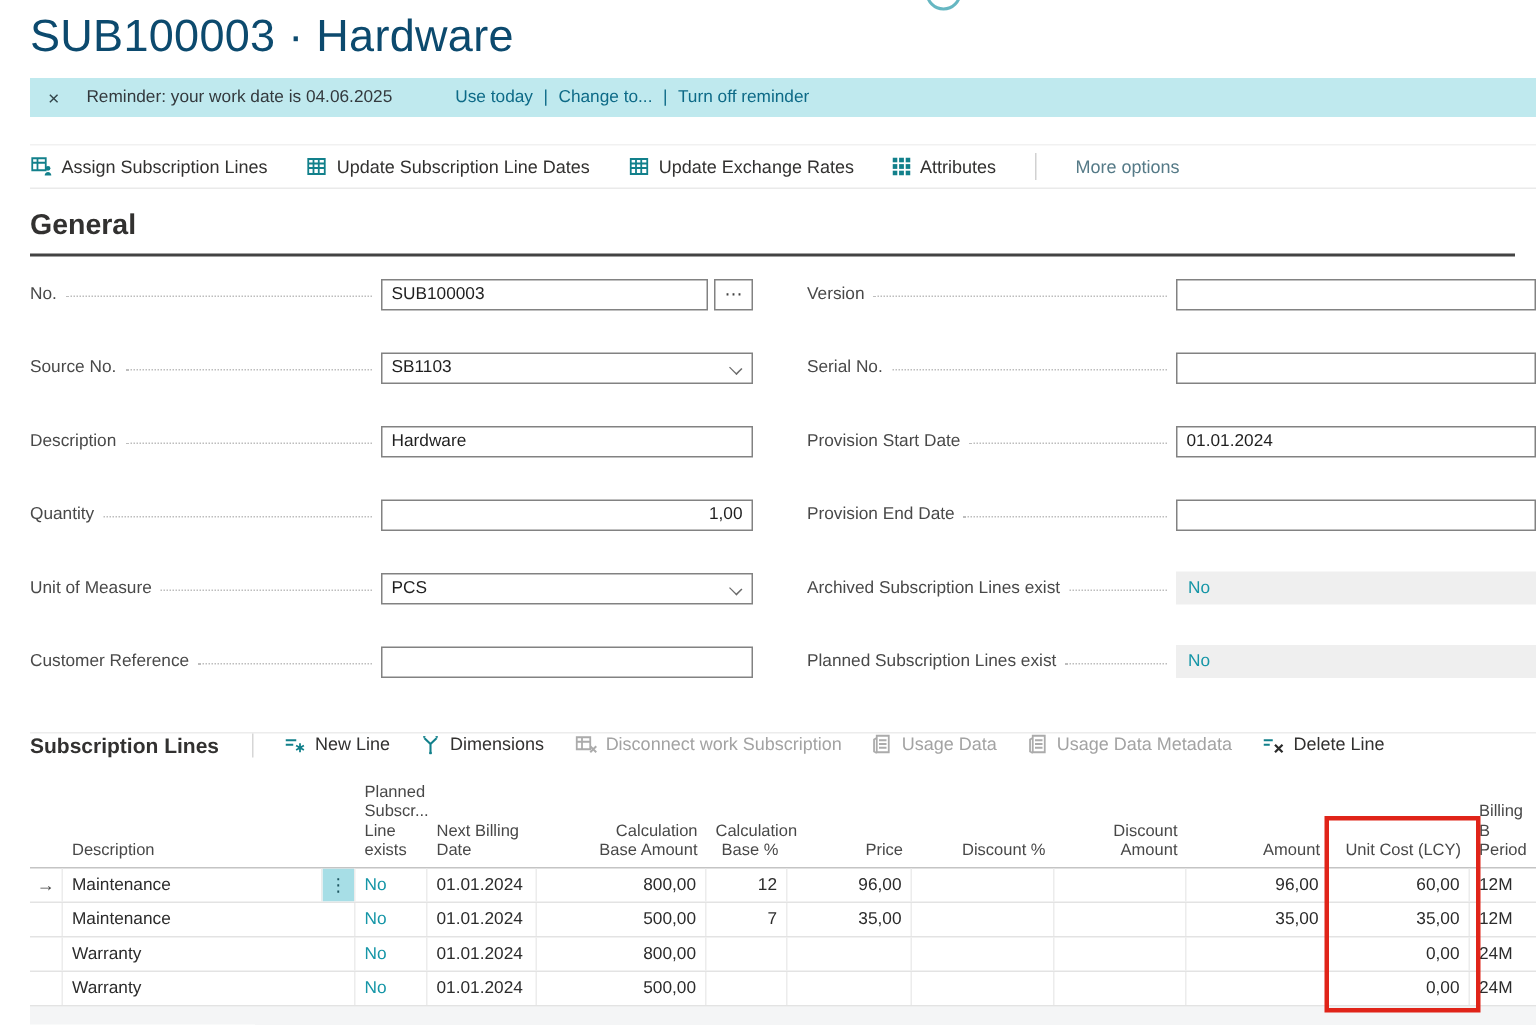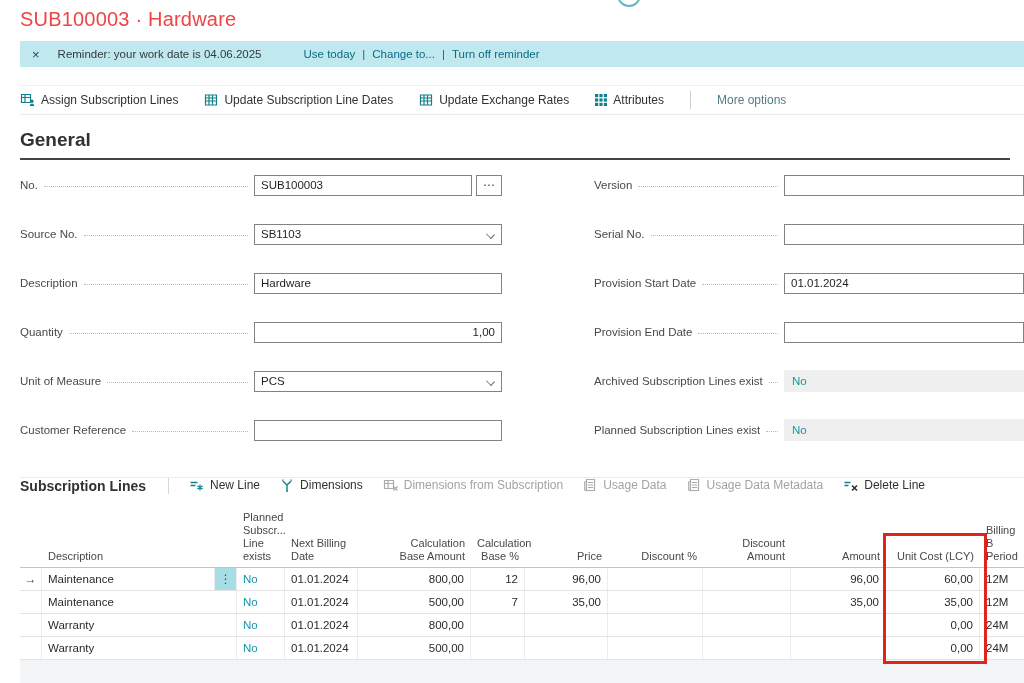--- a/index.html
+++ b/index.html
@@ -6,22 +6,22 @@
   html,body { margin:0; padding:0; }
   body {
     width:1024px; height:683px;
     font-family:"Liberation Sans", sans-serif;
     font-size:12px; color:#323130; background:#fff;
     position:relative; overflow:hidden;
   }
 
   
   .page-title {
-    margin:8px 0 0 20px; font-size:20px; font-weight:400;
-    color:#ef4444; letter-spacing:.2px;
+    margin:8px 0 0 20px; font-size:30px; font-weight:400;
+    color:#0c4a6e; letter-spacing:.2px;
   }
   .top-arc {
     position:absolute; left:617px; top:-17px; width:24px; height:24px;
     border:2px solid #66b7c2; border-radius:50%; background:#fff;
   }
 
   
   .banner {
     margin:10px 0 0 20px; height:26px; background:#bfe9ee;
     display:flex; align-items:center; padding:0 12px;
@@ -42,21 +42,21 @@
   .tb-more { color:#557a87; cursor:pointer; }
 
   
   .section-heading {
     margin:14px 14px 0 20px; font-size:19px; font-weight:700; color:#323130;
     padding-bottom:7px; border-bottom:2px solid #434343;
   }
   .fields { display:flex; margin-top:14px; }
   .fcol { display:flex; flex-direction:column; gap:27px; }
   .fcol.left  { width:482px; margin-left:20px; }
-  .fcol.right { flex:1; margin-left:92px; }
+  .fcol.right { flex:1; margin-left:36px; }
   .field { display:flex; align-items:center; height:22px; }
   .flabel { color:#494949; font-size:11.5px; white-space:nowrap; }
   .fdots { flex:1; border-bottom:1px dotted #bdbdbd; margin:0 6px 5px 6px; height:9px; min-width:8px; }
   .fctrl { width:248px; display:flex; gap:4px; }
   .fcol.right .fctrl { width:240px; }
   .tinput {
     flex:1; height:21px; border:1px solid #828282; font-family:"Liberation Sans",sans-serif;
     font-size:11.5px; padding:0 6px; color:#1f1f1f; background:#fff; min-width:0;
   }
   .tinput.num { text-align:right; }
@@ -337,21 +337,21 @@
   </span>
   <span class="lb-item disabled">
     <span class="icon">
       <svg width="15" height="14" viewBox="0 0 15 14">
           <path fill="none" stroke="#ababab" stroke-width="1.2" d="M1.5 2.5h9v8h-9z M1.5 5.5h9 M5 2.5v8"></path>
           <g stroke="#ababab" stroke-width="1.3">
             <path d="M10.5 8.5l4 4 M14.5 8.5l-4 4"></path>
           </g>
         </svg>
     </span>
-    <span>Dimensions from Subscription</span>
+    <span>Disconnect work Subscription</span>
   </span>
   <span class="lb-item disabled">
     <span class="icon">
       <svg width="14" height="14" viewBox="0 0 14 14">
           <path fill="none" stroke="#ababab" stroke-width="1.2" d="M3.5 1.5h8v11h-8z M5 4.5h5 M5 7h5 M5 9.5h5"></path>
           <path fill="none" stroke="#ababab" stroke-width="1.2" d="M3.5 3l-1.8 1v8l1.8 1"></path>
         </svg>
     </span>
     <span>Usage Data</span>
   </span>

